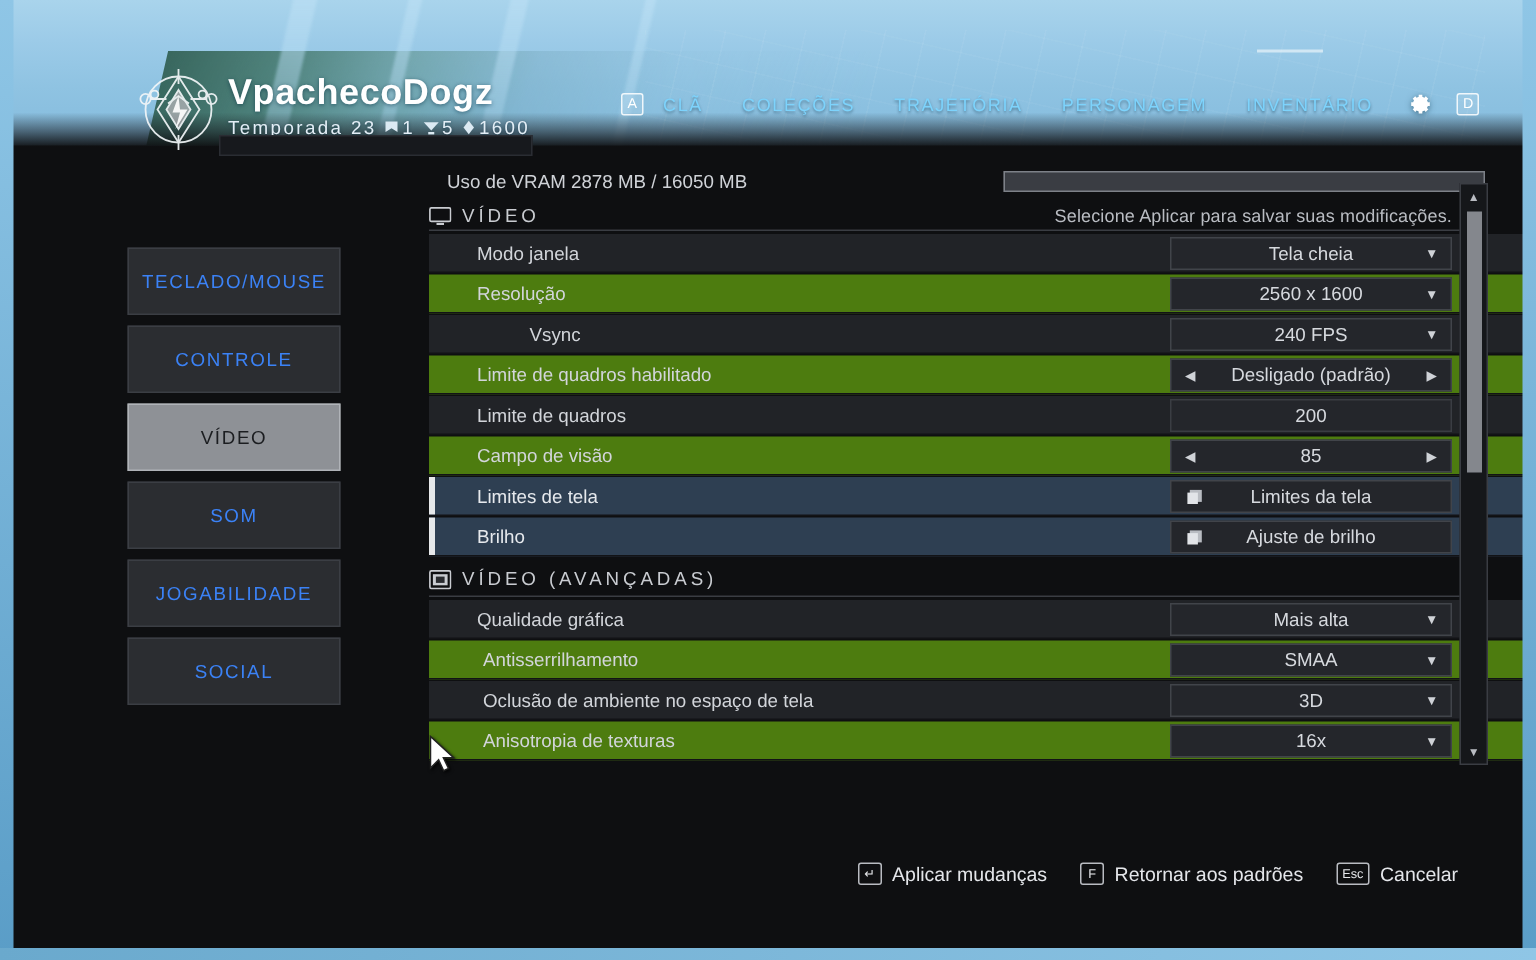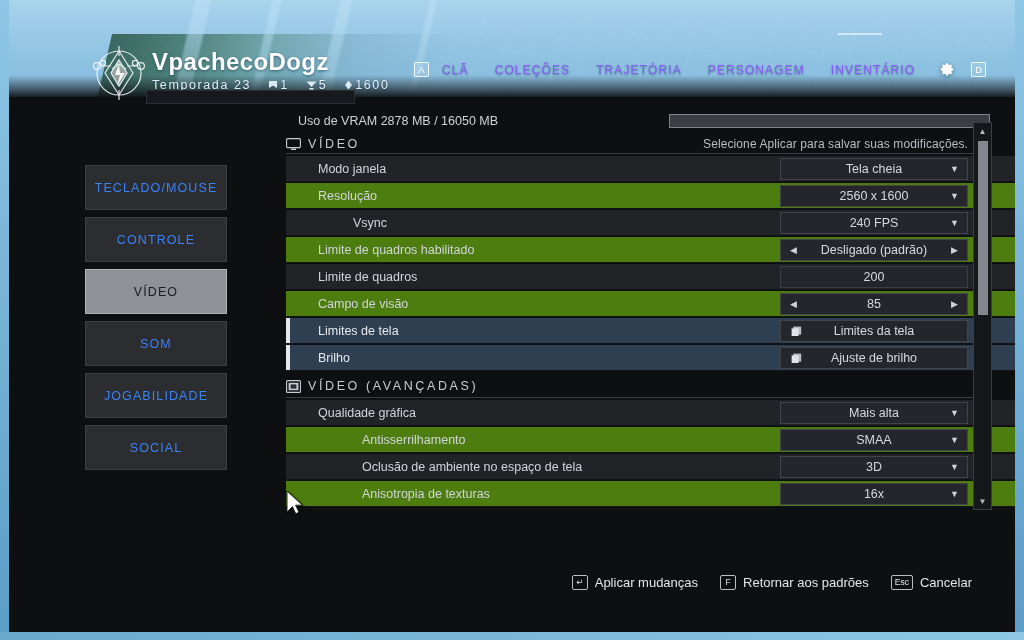--- a/index.html
+++ b/index.html
@@ -54,36 +54,36 @@
   
   .player-block { position:absolute; left:152px; top:48px; }
   .player-name {
     font-size:24px; font-weight:bold; color:#ffffff; letter-spacing:.4px;
     text-shadow:0 1px 3px rgba(0,40,60,.55);
     line-height:28px;
   }
   .player-sub {
     font-size:12.5px; color:#e3eef6; letter-spacing:1.6px; line-height:16px;
     text-shadow:0 1px 2px rgba(0,40,60,.5);
-    display:flex; align-items:center; gap:17px; margin-top:1px;
+    display:flex; align-items:center; gap:5px; margin-top:1px;
   }
   .stat { display:inline-flex; align-items:center; gap:2px; }
   .stat svg { display:block; }
 
   
   .nav { position:absolute; left:414px; top:61px; display:flex; align-items:center; gap:0; }
   .key-chip {
     display:inline-flex; align-items:center; justify-content:center;
     min-width:15px; height:15px; padding:0 2px;
     border:1px solid rgba(255,255,255,.85);
     border-radius:2px; font-size:9.5px; color:#ffffff; line-height:1;
     background:rgba(255,255,255,.12);
   }
   .nav-item {
-    font-size:12px; letter-spacing:1.1px; color:#8b5cf6; padding:0 13px;
+    font-size:12px; letter-spacing:1.1px; color:#7dd3fc; padding:0 13px;
     text-shadow:0 1px 2px rgba(0,40,60,.45);
     white-space:nowrap;
   }
   .nav .gear { margin-left:10px; }
   .nav .gear svg{ display:block; filter:drop-shadow(0 1px 2px rgba(0,40,60,.5)); }
   .nav .end-chip { margin-left:16px; }
   .nav-underline{
     position:absolute; left:838px; top:33px; width:44px; height:2px;
     background:rgba(255,255,255,.55);
   }
@@ -139,21 +139,21 @@
   }
   .row.alt { background:#4d7c0f; }
   .row.hl  { background:#2e3f52; }
   .row.hl::before{
     content:""; position:absolute; left:0; top:0; width:4px; height:100%;
     background:#e6e8ea;
   }
   .row-label {
     font-size:12.5px; color:#d2d5da; padding-left:32px; white-space:nowrap;
   }
-  .row.indent .row-label { padding-left:76px; }
+  .row.indent .row-label { padding-left:36px; }
   .row.hl .row-label { color:#e6e9ed; }
 
   .ctl {
     position:absolute; left:494px; top:2px; width:188px; height:22px;
     background:#24262b; border:1px solid #41444a;
     display:flex; align-items:center; justify-content:center;
     font-size:12.5px; color:#d6d9de;
   }
   .ctl.plain { border-color:#3a3d43; }
   .ctl .caret {

